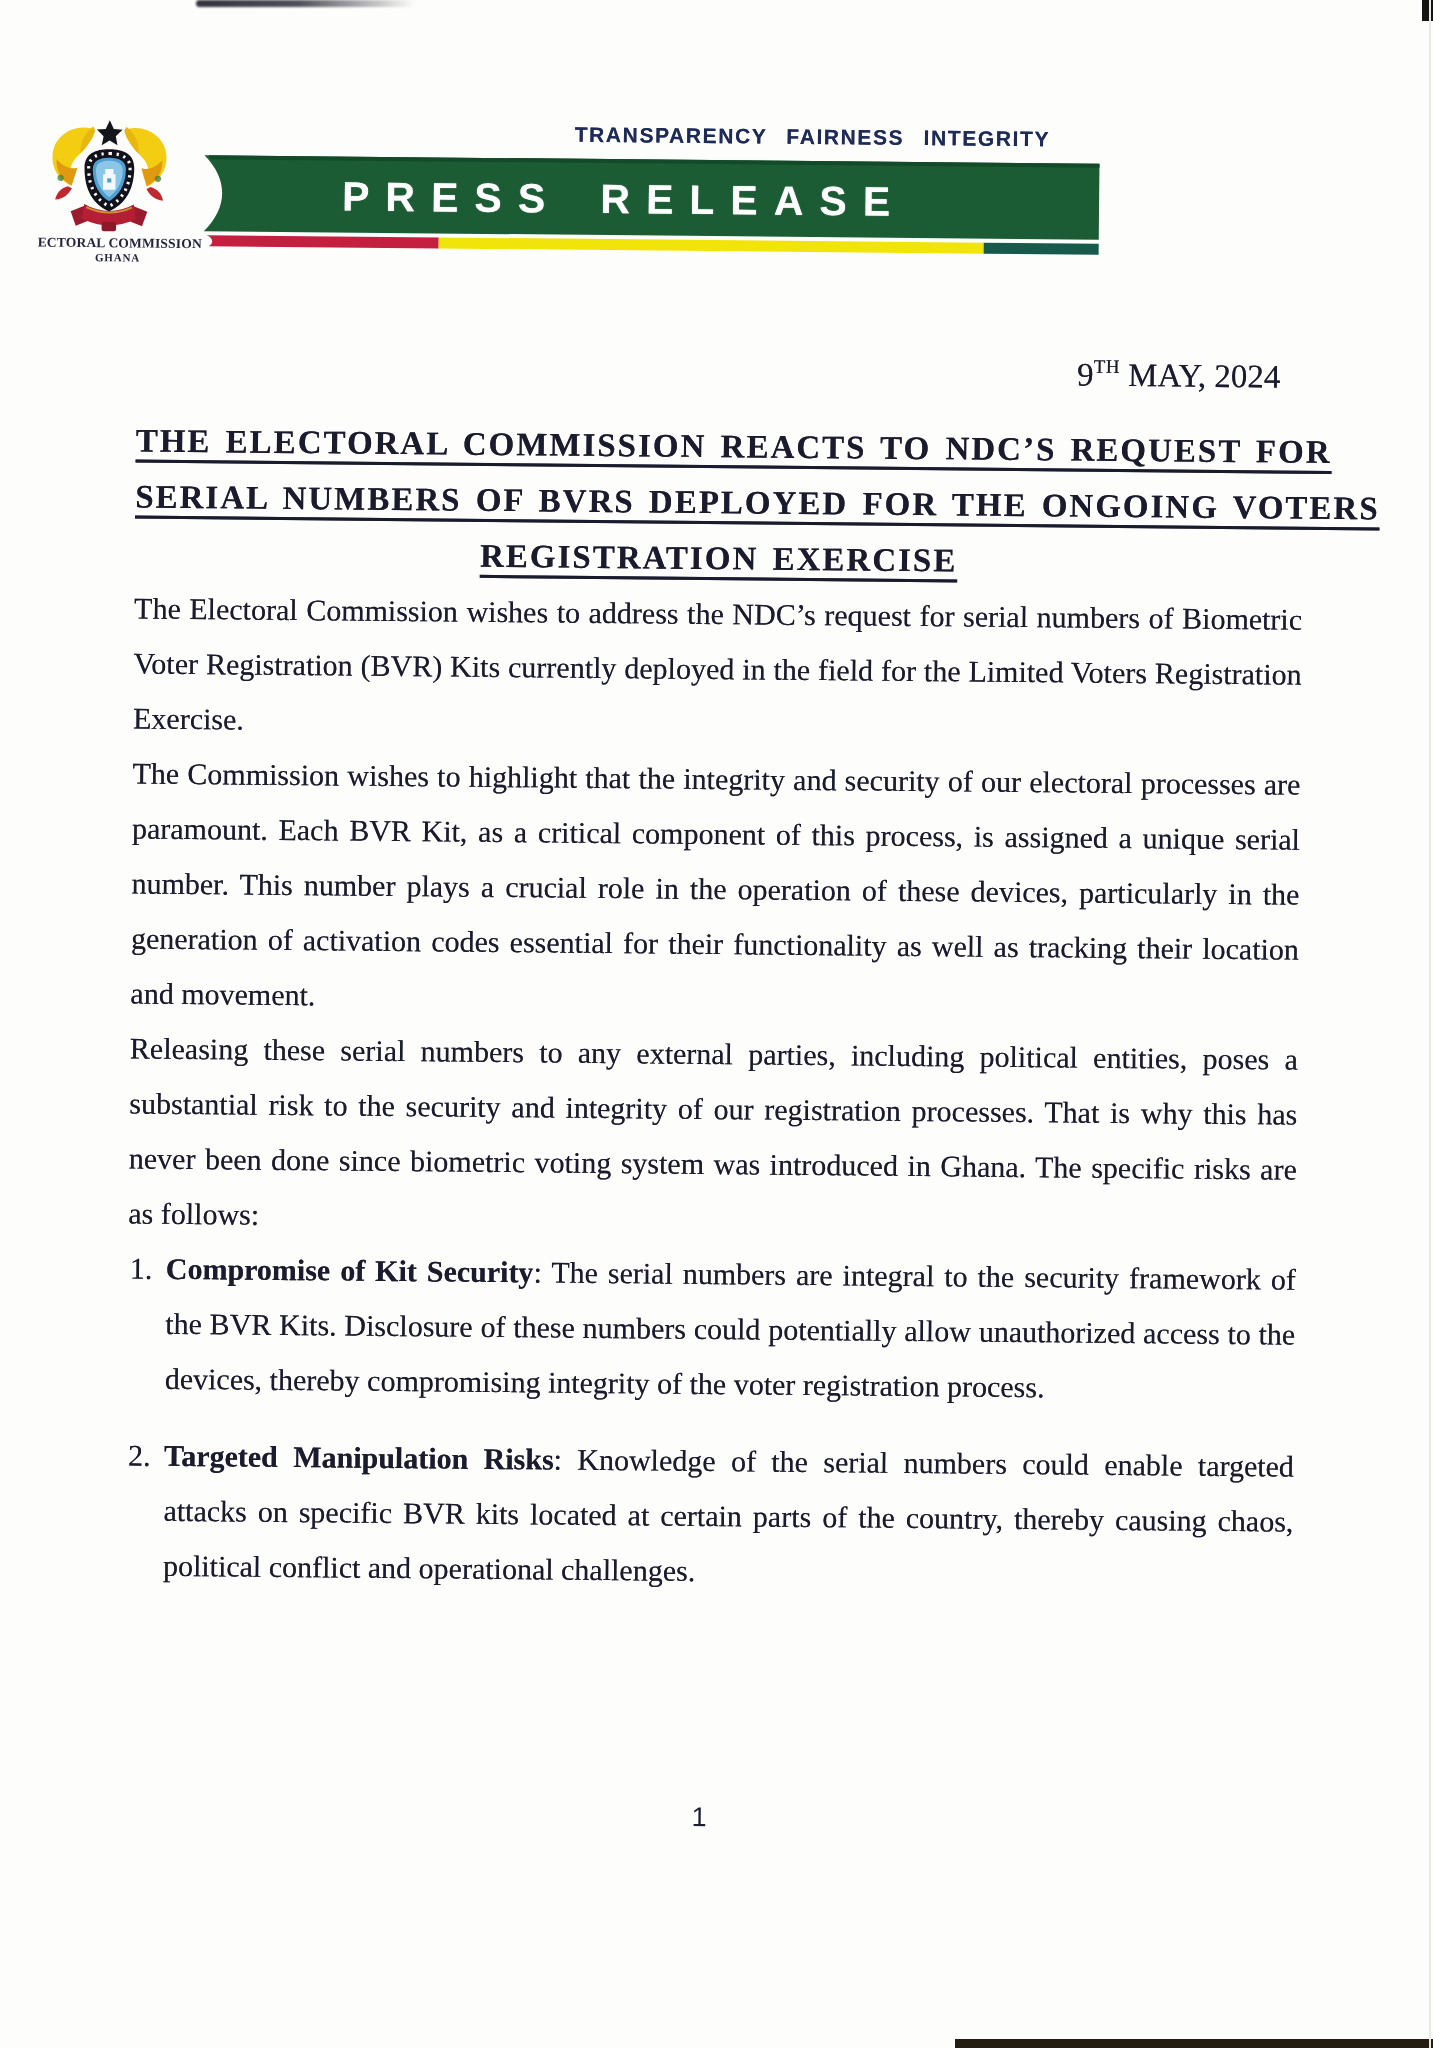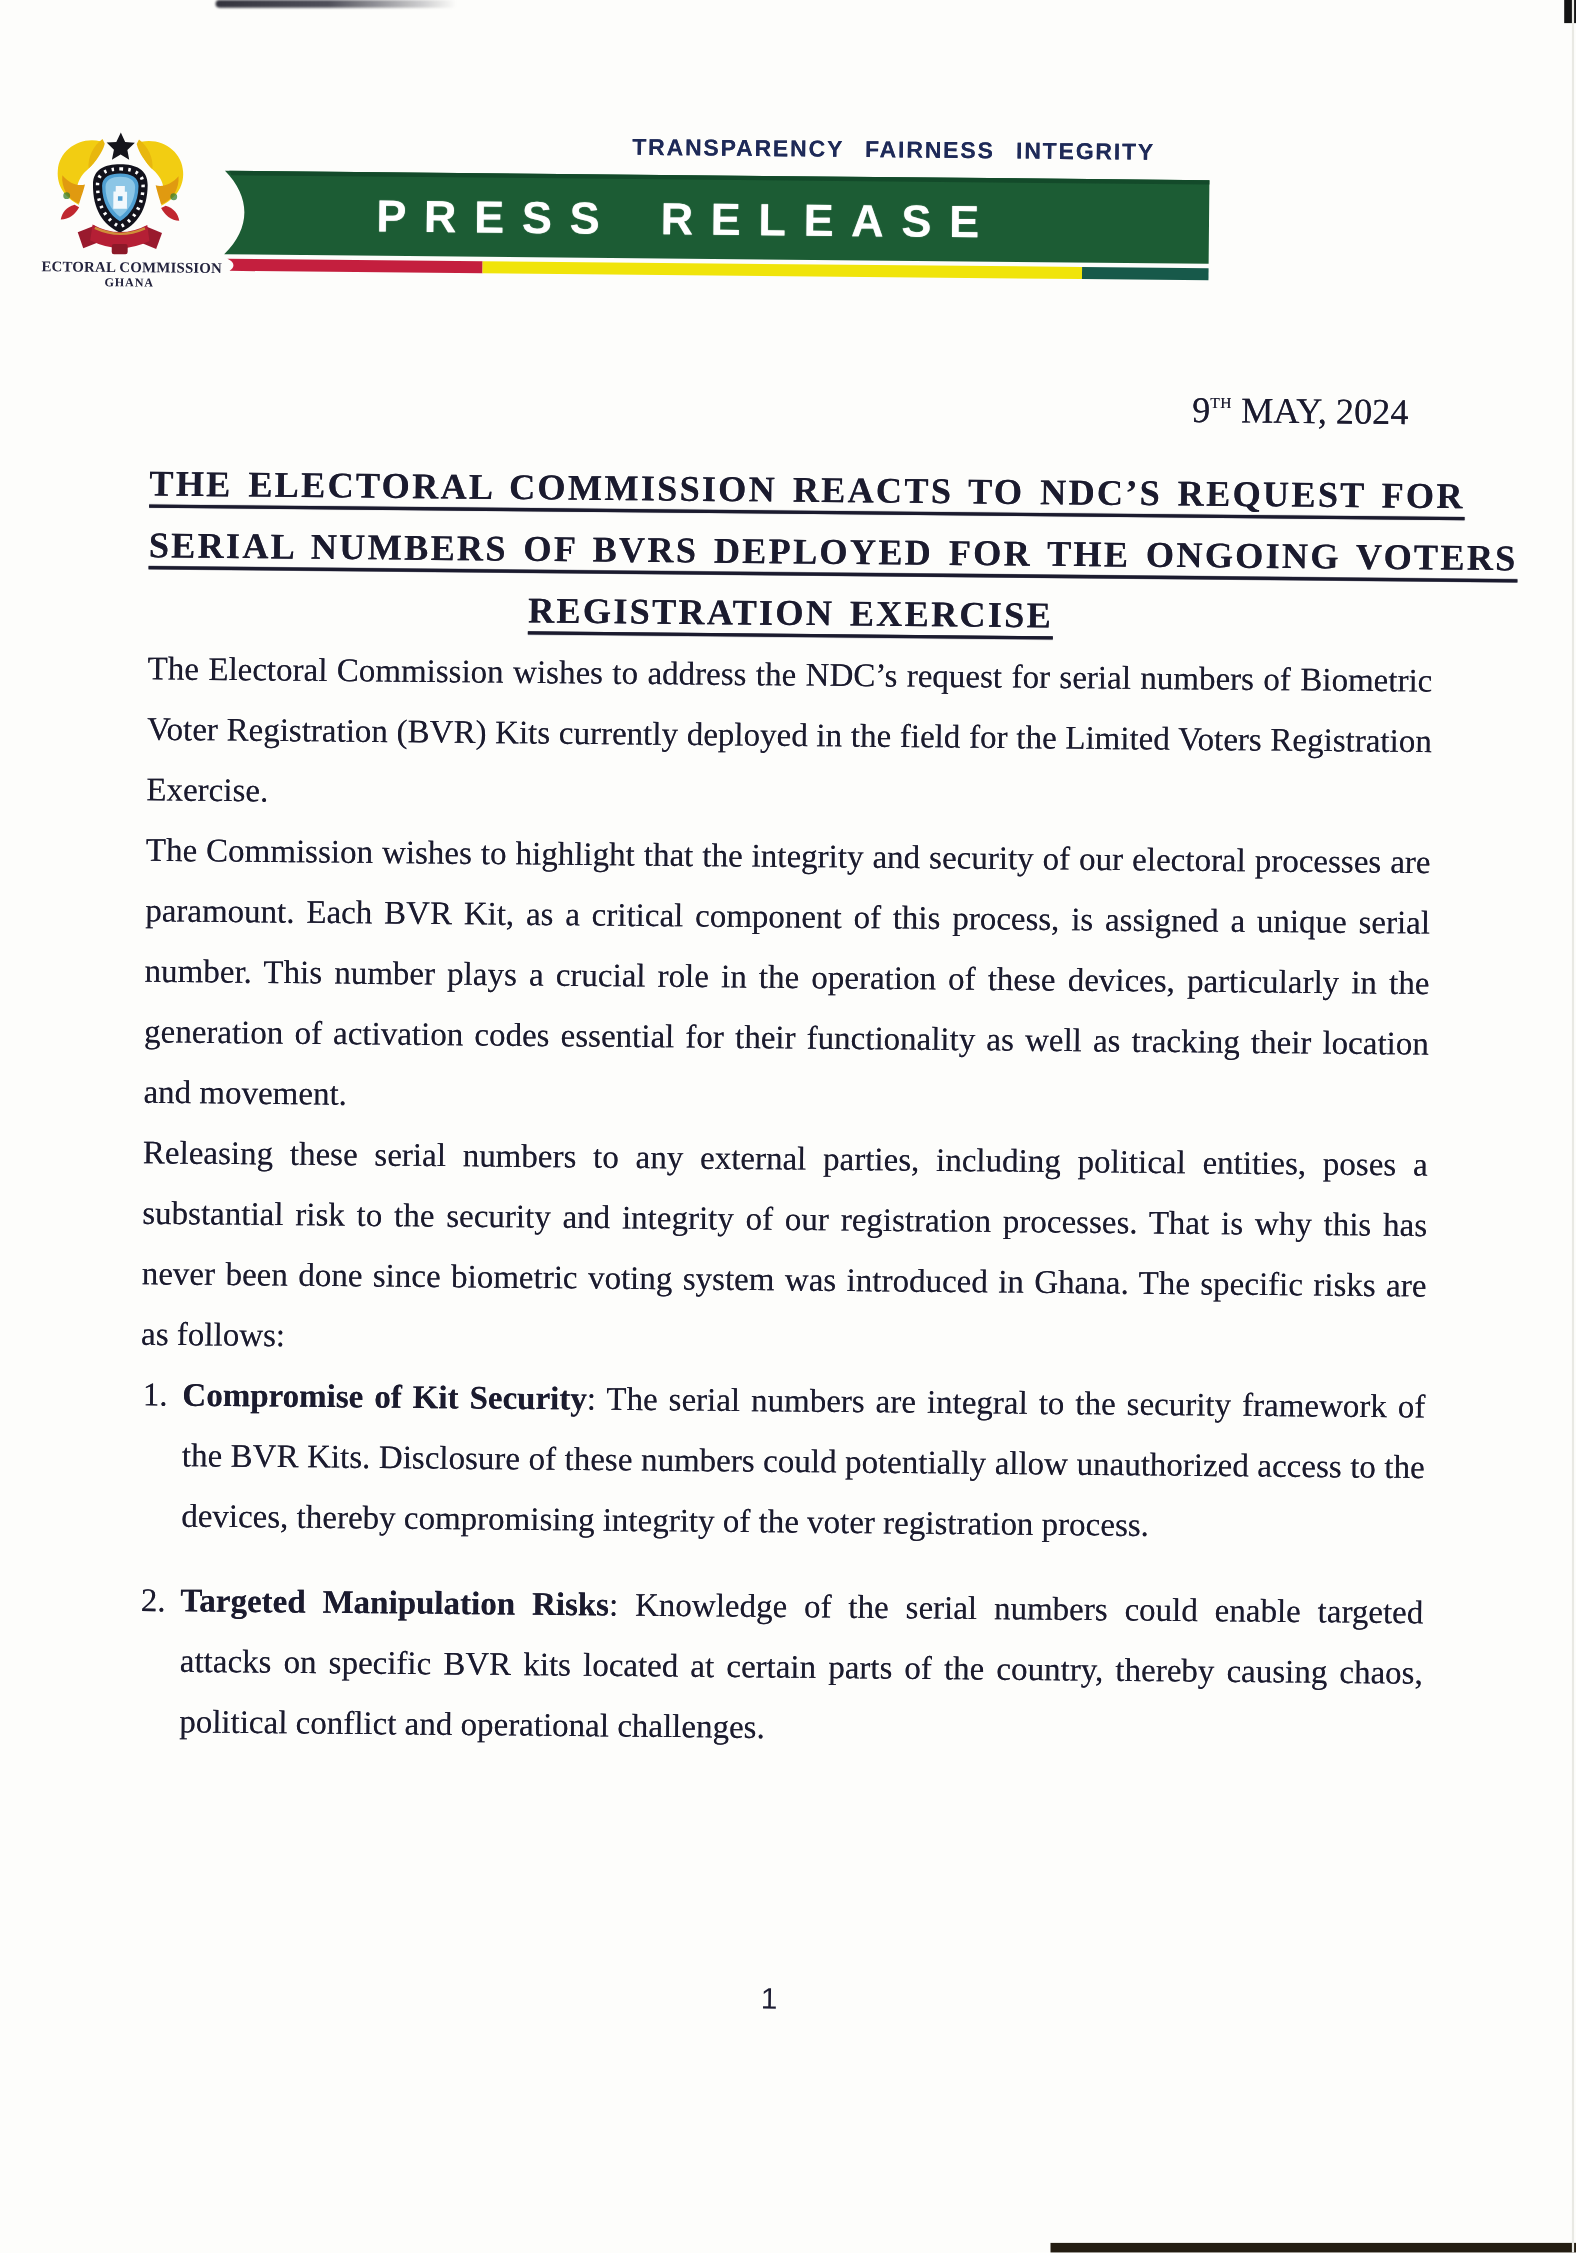--- a/index.html
+++ b/index.html
@@ -25,21 +25,21 @@
   .banner svg{position:absolute;left:0;top:0;}
   .banner-text{position:absolute;left:148px;top:4px;height:76px;line-height:76px;
                font-family:"Liberation Sans",sans-serif;font-weight:bold;font-size:41px;
                color:#fff;letter-spacing:16px;word-spacing:12px;white-space:nowrap;
                text-shadow:0 0 1px rgba(255,255,255,.7);}
 
   
   .ink{color:#1b1b2e;text-shadow:0 0 .4px rgba(22,22,46,.75);}
   .date{position:absolute;left:0;top:346px;width:1284px;text-align:right;
         font-size:33px;white-space:nowrap;}
-  .date .sup{font-size:14px;vertical-align:13px;letter-spacing:.5px;}
+  .date .sup{font-size:19px;vertical-align:13px;letter-spacing:.5px;}
 
   .doc{position:absolute;left:140px;top:412px;width:1168px;}
   .title{text-align:center;font-weight:bold;font-size:33px;line-height:56px;
          letter-spacing:2px;word-spacing:4px;}
   .title .tline{display:block;white-space:nowrap;text-decoration:underline;
                 text-decoration-thickness:2.5px;text-underline-offset:8px;}
   .para{margin:0;font-size:30px;line-height:55px;text-align:justify;}
   .list{margin:0;}
   .list-item{position:relative;padding-left:38px;font-size:30px;line-height:55px;text-align:justify;}
   .list-item .num{position:absolute;left:2px;top:0;}

